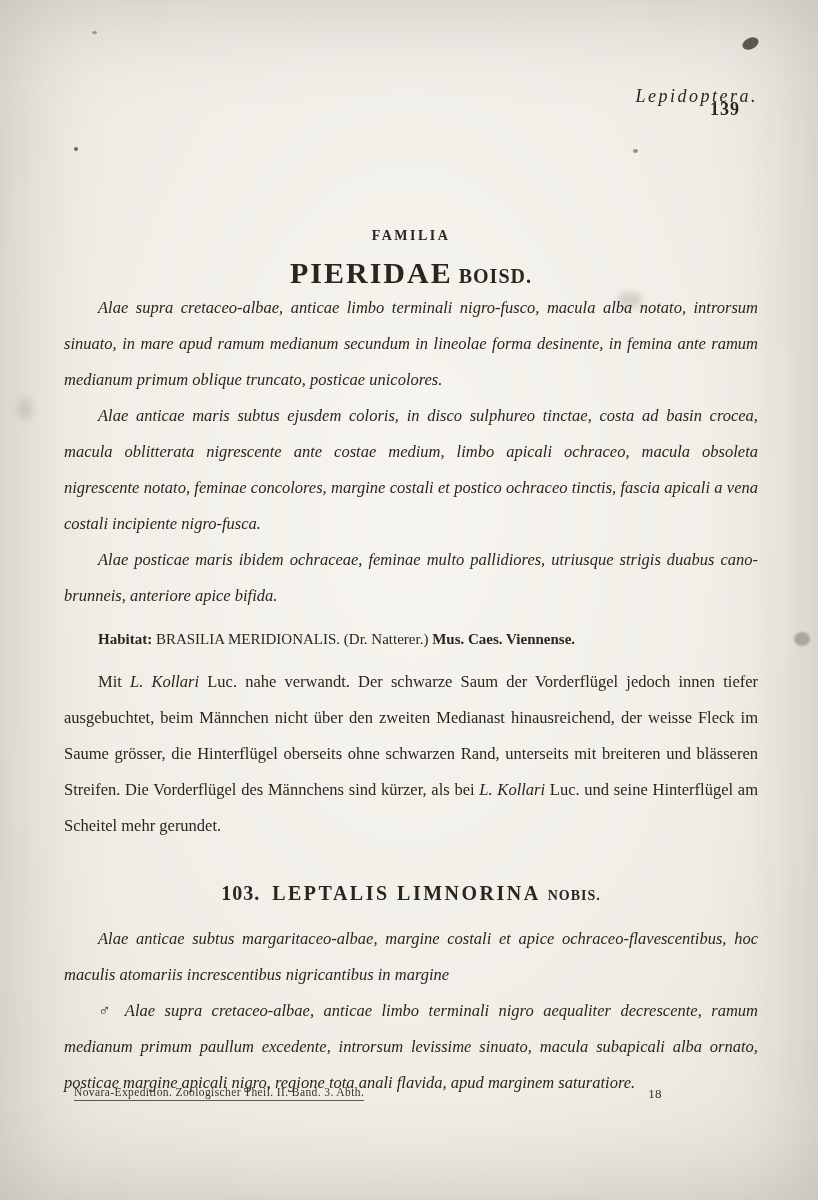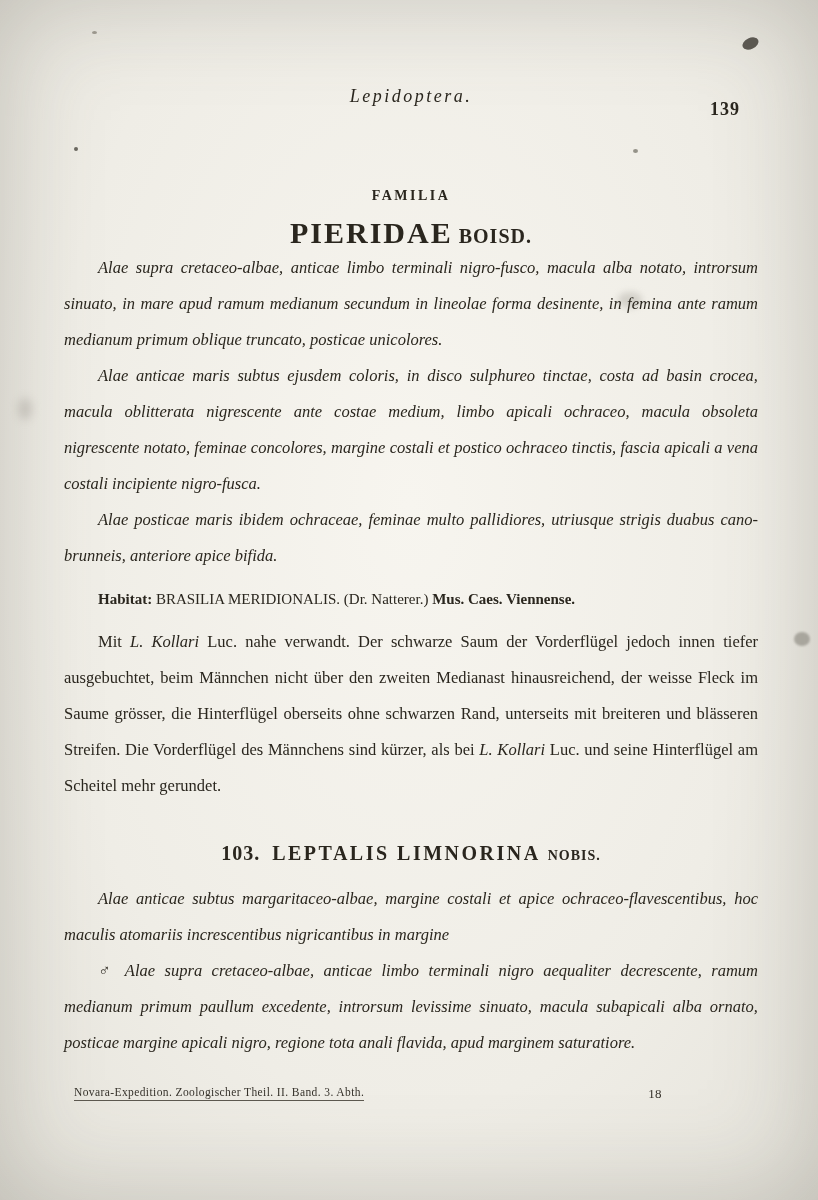--- a/index.html
+++ b/index.html
@@ -22,35 +22,35 @@
     left: 64px; right: 60px; top: 0;
   }
   
   .running-header {
     position: relative;
     margin-top: 86px;
     height: 26px;
   }
   .running-title {
     display: block;
-    text-align: center;
+    text-align: right;
     font-style: italic;
     font-size: 18px;
     letter-spacing: 2.5px;
   }
   .page-number {
     position: absolute;
     right: 18px; top: 13px;
     font-weight: bold;
     font-size: 18px;
     letter-spacing: 1px;
   }
   
   .family-block {
-    margin-top: 76px;
+    margin-top: 116px;
     text-align: center;
   }
   .familia-label {
     font-size: 14px;
     letter-spacing: 2.5px;
     font-weight: bold;
   }
   .family-name-line { margin-top: 12px; }
   .family-name {
     font-size: 30px;

